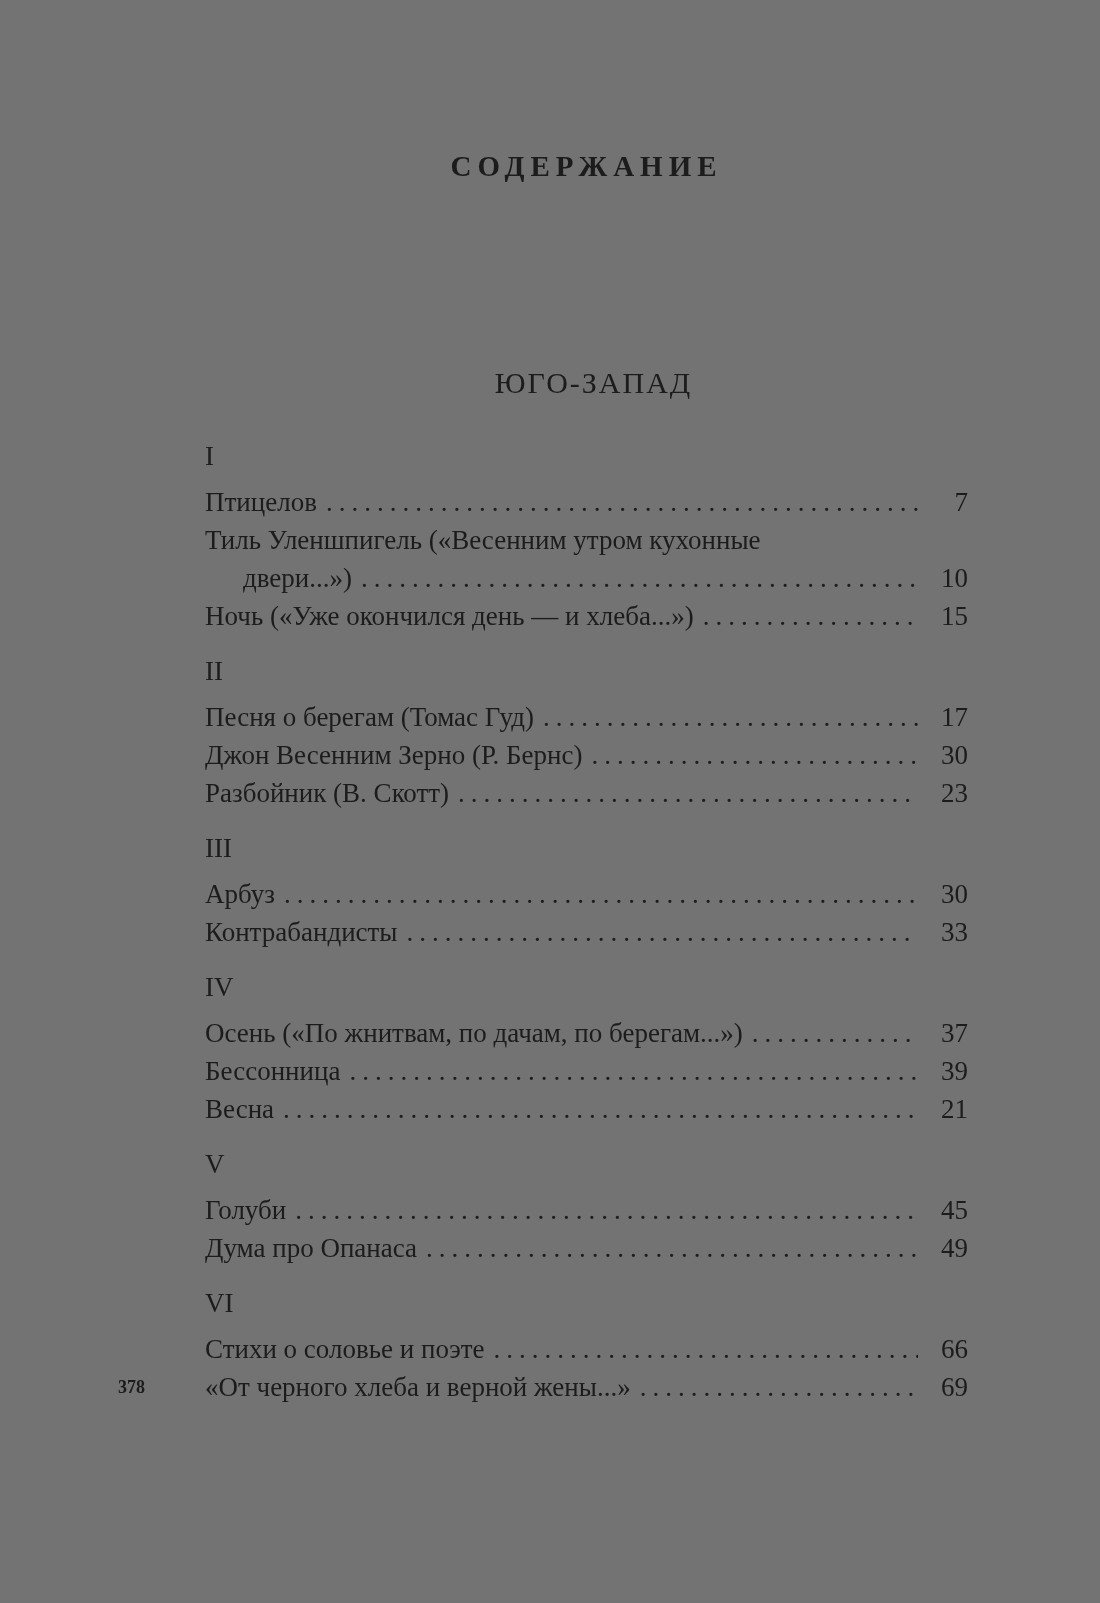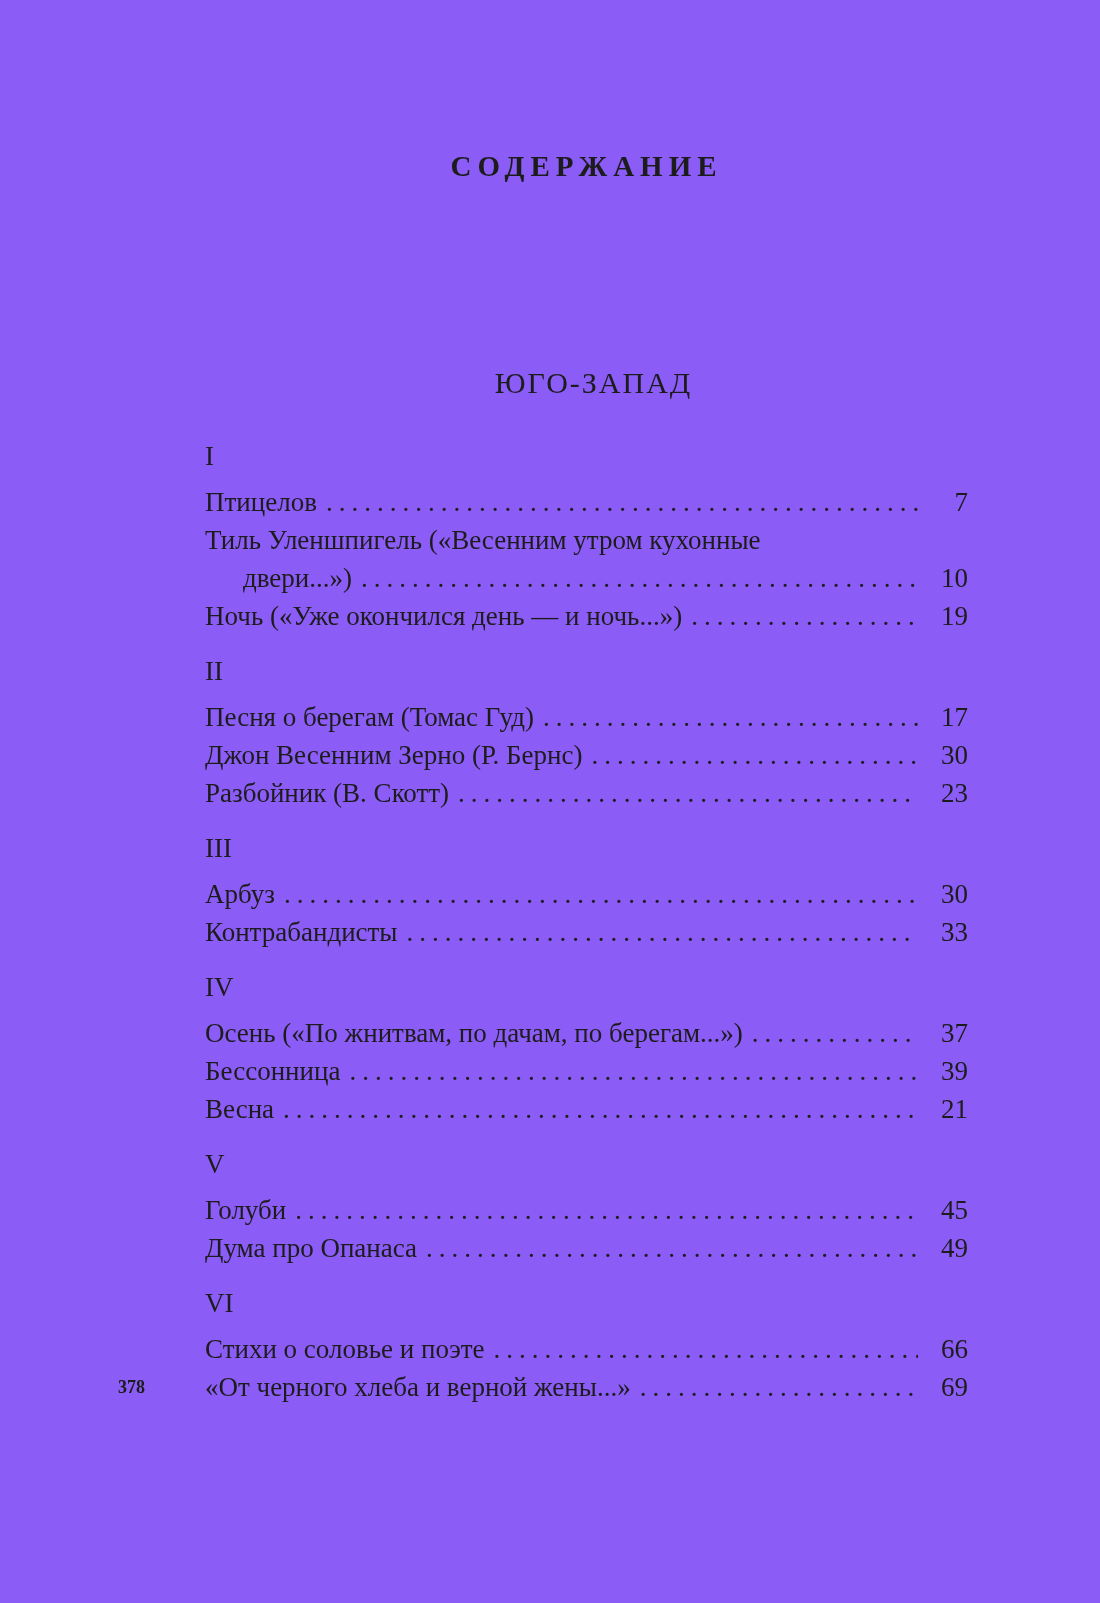--- a/index.html
+++ b/index.html
@@ -1,20 +1,20 @@
 <!DOCTYPE html>
 <html><head>
 <meta charset="utf-8">
 <style>
   html, body { margin: 0; padding: 0; background: #ffffff; }
   .screen {
     position: relative;
     width: 1100px;
     height: 1603px;
-    background: #8b5cf6;
+    background: #737373;
     font-family: "Liberation Serif", "DejaVu Serif", serif;
     color: #1c1c1c;
     overflow: hidden;
   }
   .toc-title {
     position: absolute;
     top: 150px; left: 205px; width: 763px;
     margin: 0;
     text-align: center;
     font-size: 29px;
@@ -81,23 +81,23 @@
       </div>
       <div class="toc-row">
         <span class="title">Тиль Уленшпигель («Весенним утром кухонные</span>
       </div>
       <div class="toc-row indent">
         <span class="title">двери...»)</span>
         <span class="leader"></span>
         <span class="page-num">10</span>
       </div>
       <div class="toc-row">
-        <span class="title">Ночь («Уже окончился день — и ночь...»)</span>
+        <span class="title">Ночь («Уже окончился день — и хлеба...»)</span>
         <span class="leader"></span>
-        <span class="page-num">19</span>
+        <span class="page-num">15</span>
       </div>
       <div class="toc-numeral">II</div>
       <div class="toc-row">
         <span class="title">Песня о берегам (Томас Гуд)</span>
         <span class="leader"></span>
         <span class="page-num">17</span>
       </div>
       <div class="toc-row">
         <span class="title">Джон Весенним Зерно (Р. Бернс)</span>
         <span class="leader"></span>

